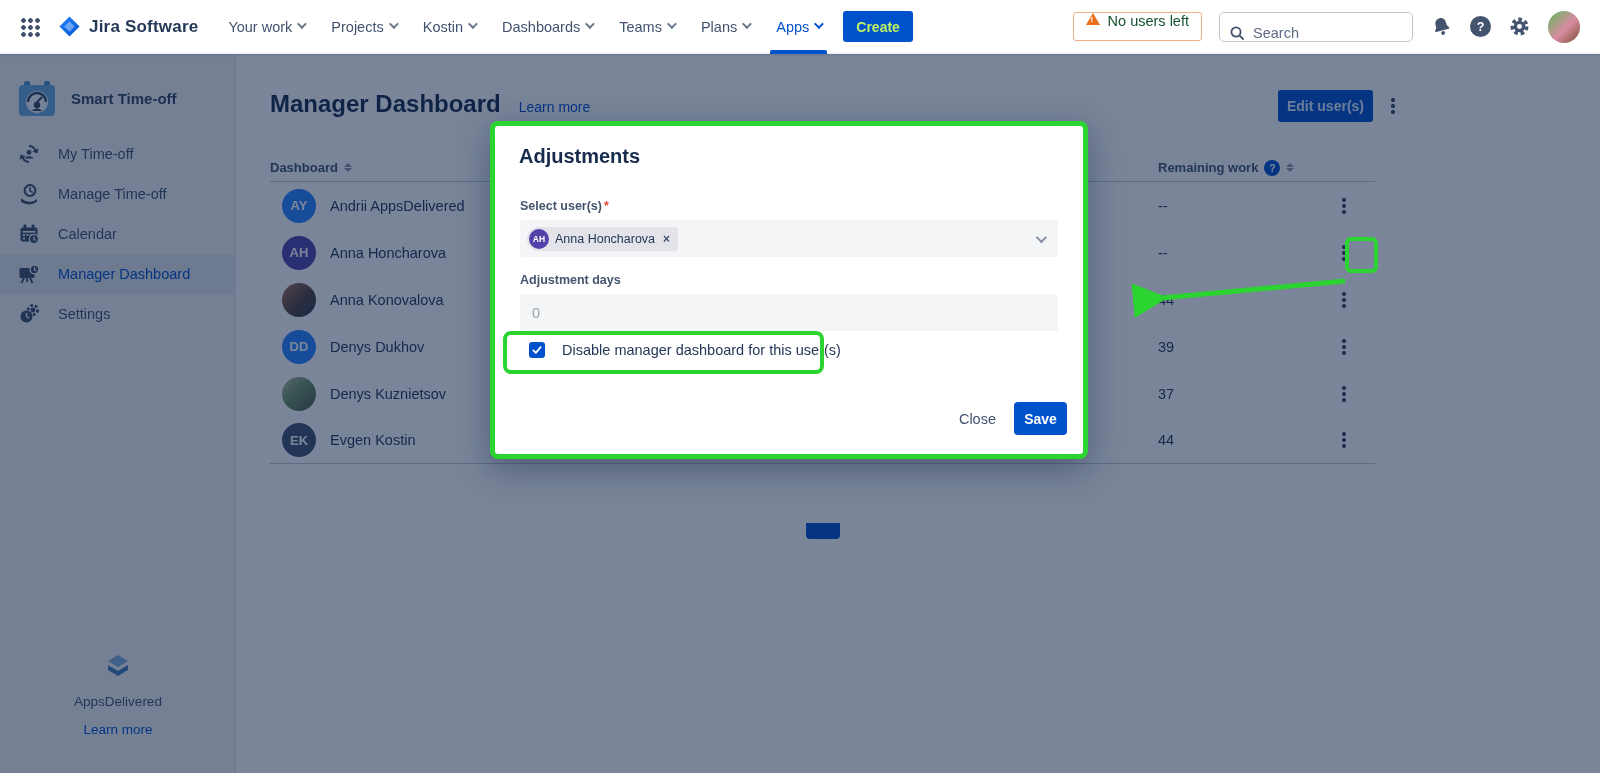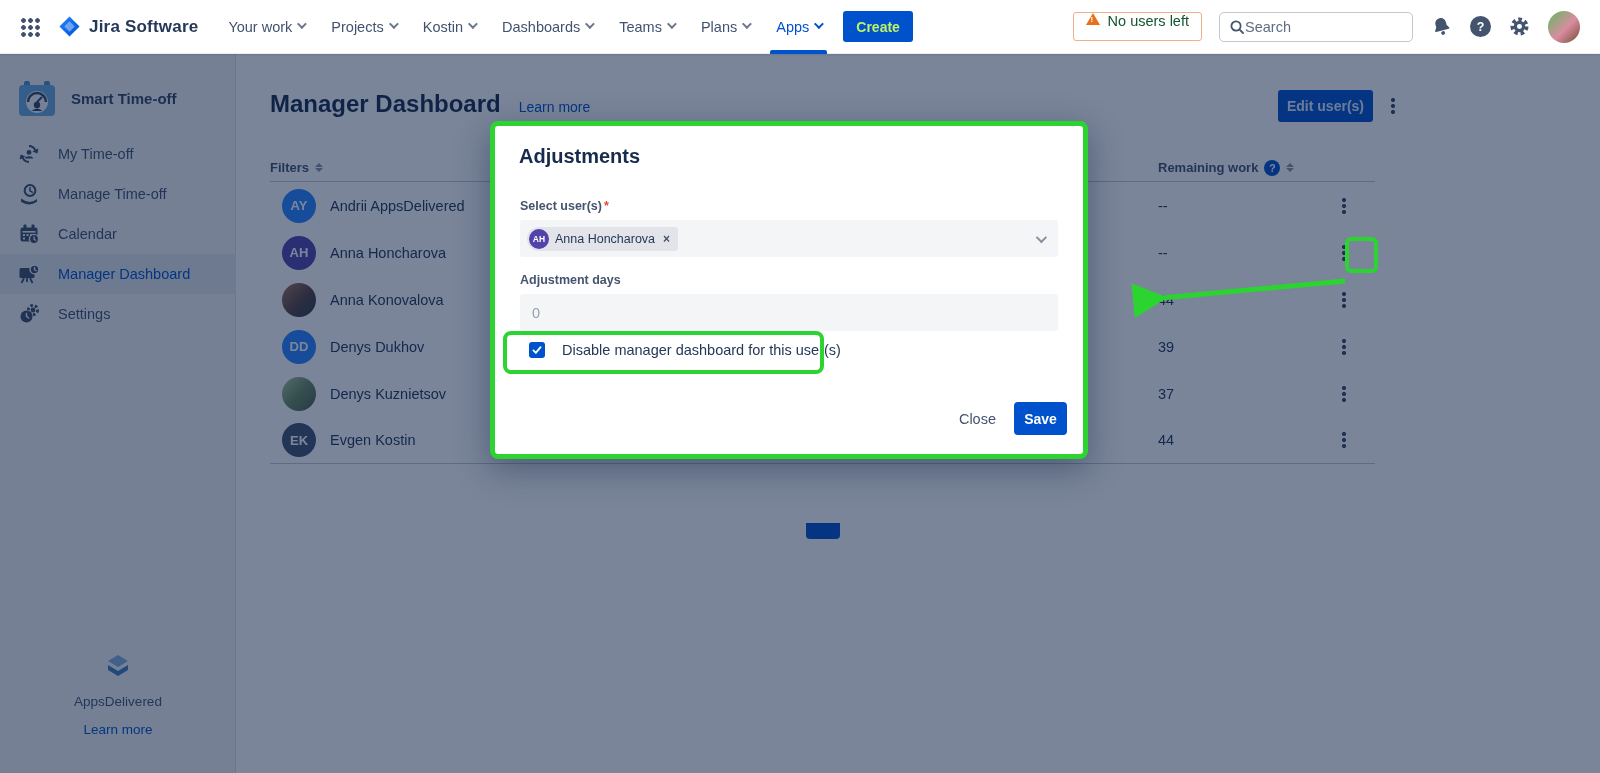--- a/index.html
+++ b/index.html
@@ -25,21 +25,21 @@
   .navitem.active::after { content:""; position:absolute; left:-6px; right:-6px; bottom:0; height:4px;
             background:#0052CC; border-radius:2px 2px 0 0; }
   .create-btn { margin-left:22px; height:31px; padding:0 13px; background:#0052CC; color:#bef264; border:none;
             border-radius:3px; font-size:14px; font-weight:700; cursor:pointer; font-family:inherit; }
   .nav-right { margin-left:auto; display:flex; align-items:center; gap:17px; padding-right:20px; }
   .warn-badge { display:flex; align-items:flex-start; gap:8px; height:29px; padding:0 12px;
             border:1.5px solid #F0B08A; border-radius:3px; color:#14532d; font-size:14.5px; cursor:pointer; }
   .warn-tri { position:relative; width:0; height:0; border-left:7px solid transparent; border-right:7px solid transparent;
             border-bottom:12px solid #E8701A; }
   .warn-tri::after { content:"!"; position:absolute; left:-2px; top:2px; color:#fff; font-size:8px; font-weight:700; }
-  .searchbox { display:flex; align-items:center; width:194px; height:30px; border:1.5px solid #C1C7D0;
+  .searchbox { display:flex; align-items:flex-end; gap:8px; width:194px; height:30px; border:1.5px solid #C1C7D0;
             border-radius:5px; padding:0 9px; background:#fff; }
   .searchbox input { border:none; outline:none; width:140px; font-size:14.5px; color:#42526E; font-family:inherit; background:transparent; }
   .searchbox input::placeholder { color:#5E6C84; }
   .icon-btn { display:flex; align-items:center; justify-content:center; cursor:pointer; }
   .help-circle { width:21px; height:21px; border-radius:50%; background:#44546F; color:#fff; font-size:12.5px;
             font-weight:700; display:flex; align-items:center; justify-content:center; }
   .avatar-top { width:32px; height:32px; border-radius:50%;
             background:linear-gradient(135deg,#7fae6f 15%,#d98ca0 55%,#8a5a4a 90%); cursor:pointer; }
 
   
@@ -286,21 +286,21 @@
       <div class="title-row">
         <h1 class="page-title">Manager Dashboard</h1>
         <span class="learn-link">Learn more</span>
       </div>
       <button class="edit-btn">Edit user(s)</button>
       <div class="kebab top-kebab"></div>
 
       <div class="table">
         <div class="thead">
           <div class="th">
-            <span>Filters</span>
+            <span>Dashboard</span>
             <span class="sort">
                 <i class="up"></i>
                 <i class="dn"></i>
               </span>
           </div>
           <div class="th">
             <span>Remaining work</span>
             <span class="help-dot">?</span>
             <span class="sort">
                 <i class="up"></i>

